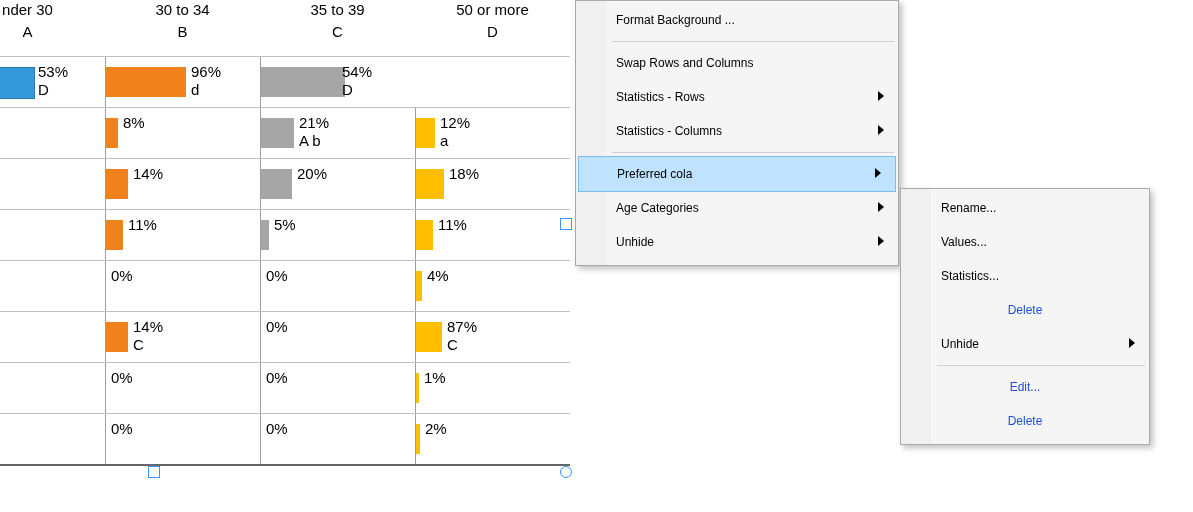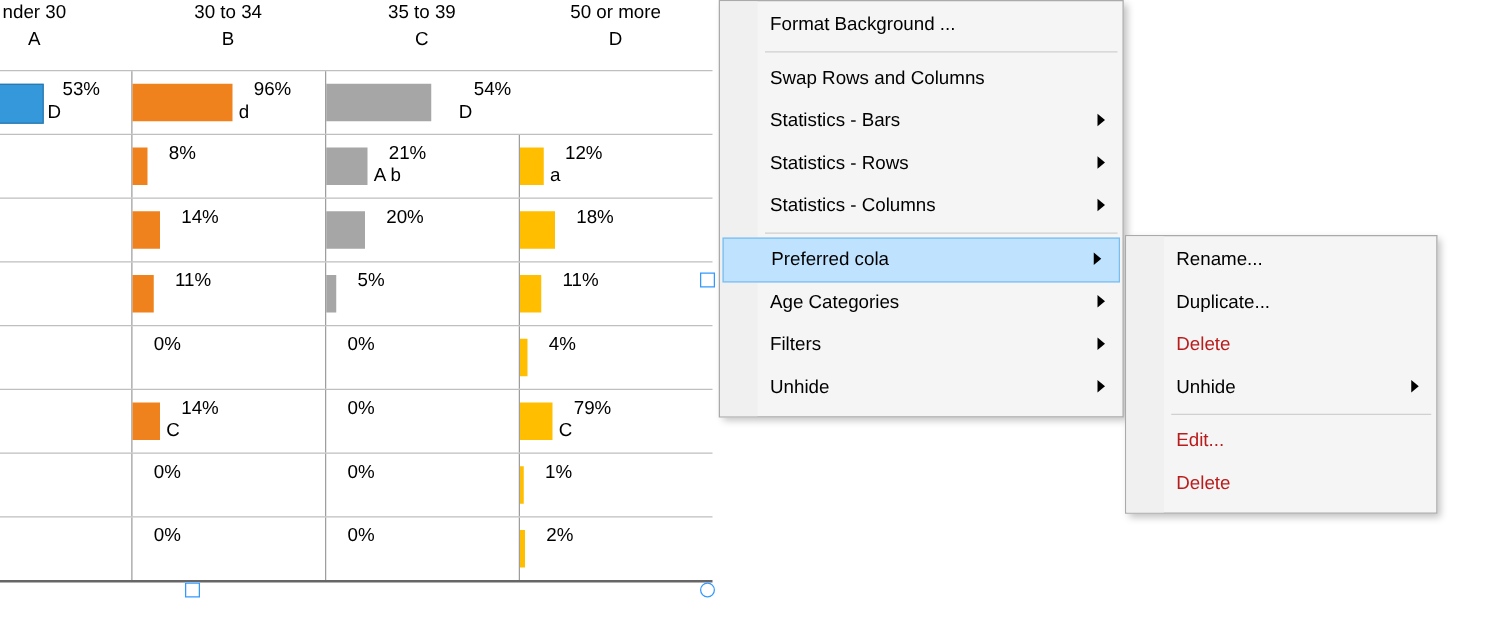--- a/index.html
+++ b/index.html
@@ -67,21 +67,21 @@
   .bar.orange { background:#f0821e; }
   .bar.gray   { background:#a6a6a6; }
   .bar.yellow { background:#ffbf00; }
 
   .lbl {
     position: absolute;
     top: 6px;
     font-size: 15px;
     line-height: 18px;
   }
-  .lbl .pct  { display:block;margin-left:12px; }
+  .lbl .pct  { display:block; }
   .lbl .sig  { display:block; font-size:15px; }
 
   
   .handle {
     position: absolute;
     width: 10px;
     height: 10px;
     border: 1px solid #3399ff;
     background: #fff;
   }
@@ -103,21 +103,21 @@
     position: absolute;
     left: 0;
     top: 0;
     bottom: 0;
     width: 30px;
     background: #f0f0f0;
   }
   .menu-item {
     position: relative;
     padding: 6px 40px 6px 40px;
-    font-size: 15px;
+    font-size: 12px;
     line-height: 22px;
     cursor: default;
   }
   .menu-item.hl {
     background: #bfe3ff;
     border: 1px solid #7abdf0;
     margin: -1px 2px;
     padding: 6px 38px 6px 38px;
   }
   .menu-item .arrow {
@@ -129,21 +129,21 @@
     height: 0;
     border-top: 5px solid transparent;
     border-bottom: 5px solid transparent;
     border-left: 6px solid #000;
   }
   .menu-sep {
     margin: 4px 4px 4px 36px;
     height: 0;
     border-top: 1px solid #d0d0d0;
   }
-  .menu-item.disabled { color:#b91c1c; }
+  .menu-item.disabled { color:#1d4ed8;text-align:center; }
 
   
   .submenu {
     position: absolute;
     left: 900px;
     top: 188px;
     width: 248px;
     background: #f5f5f5;
     border: 1px solid #aaa;
     box-shadow: 3px 3px 6px rgba(0,0,0,.25);
@@ -192,21 +192,21 @@
         <div class="tick"></div>
       <div class="bar orange" style="width:80px"></div>
       <div class="lbl" style="left:86px">
         <span class="pct">96%</span>
         <span class="sig">d</span>
       </div>
     </div>
     <div class="cell">
         <div class="tick"></div>
       <div class="bar gray" style="width:84px"></div>
-      <div class="lbl" style="left:107px">
+      <div class="lbl" style="left:82px">
         <span class="pct">54%</span>
         <span class="sig">D</span>
       </div>
     </div>
   </div>
 
   <div class="row">
     <div class="cell"></div>
     <div class="cell">
         <div class="tick"></div>
@@ -323,21 +323,21 @@
     <div class="cell">
         <div class="tick"></div>
       <div class="lbl" style="left:6px">
           <span class="pct">0%</span>
         </div>
     </div>
     <div class="cell">
         <div class="tick"></div>
       <div class="bar yellow" style="width:26px"></div>
       <div class="lbl" style="left:32px">
-        <span class="pct">79%</span>
+        <span class="pct">87%</span>
         <span class="sig">C</span>
       </div>
     </div>
   </div>
 
   <div class="row">
     <div class="cell"></div>
     <div class="cell">
         <div class="tick"></div>
       <div class="lbl" style="left:6px">
@@ -392,60 +392,55 @@
 
   <div class="menu-item">
     <span>Format Background ...</span>
   </div>
   <div class="menu-sep"></div>
 
   <div class="menu-item">
     <span>Swap Rows and Columns</span>
   </div>
   <div class="menu-item">
-    <span>Statistics - Bars</span>
-    <span class="arrow"></span>
-  </div>
-  <div class="menu-item">
     <span>Statistics - Rows</span>
     <span class="arrow"></span>
   </div>
   <div class="menu-item">
     <span>Statistics - Columns</span>
     <span class="arrow"></span>
   </div>
 
   <div class="menu-sep"></div>
 
   <div class="menu-item hl">
     <span>Preferred cola</span>
     <span class="arrow"></span>
   </div>
   <div class="menu-item">
     <span>Age Categories</span>
     <span class="arrow"></span>
   </div>
   <div class="menu-item">
-    <span>Filters</span>
-    <span class="arrow"></span>
-  </div>
-  <div class="menu-item">
     <span>Unhide</span>
     <span class="arrow"></span>
   </div>
 </div>
 
 <div class="submenu">
   <div class="stripe"></div>
 
   <div class="menu-item">
     <span>Rename...</span>
   </div>
   <div class="menu-item">
-    <span>Duplicate...</span>
+    <span>Values...</span>
+  </div>
+  <div class="menu-item">
+    <span>Statistics...</span>
   </div>
   <div class="menu-item disabled">
     <span>Delete</span>
   </div>
   <div class="menu-item">
     <span>Unhide</span>
     <span class="arrow"></span>
   </div>
 
   <div class="menu-sep"></div>

